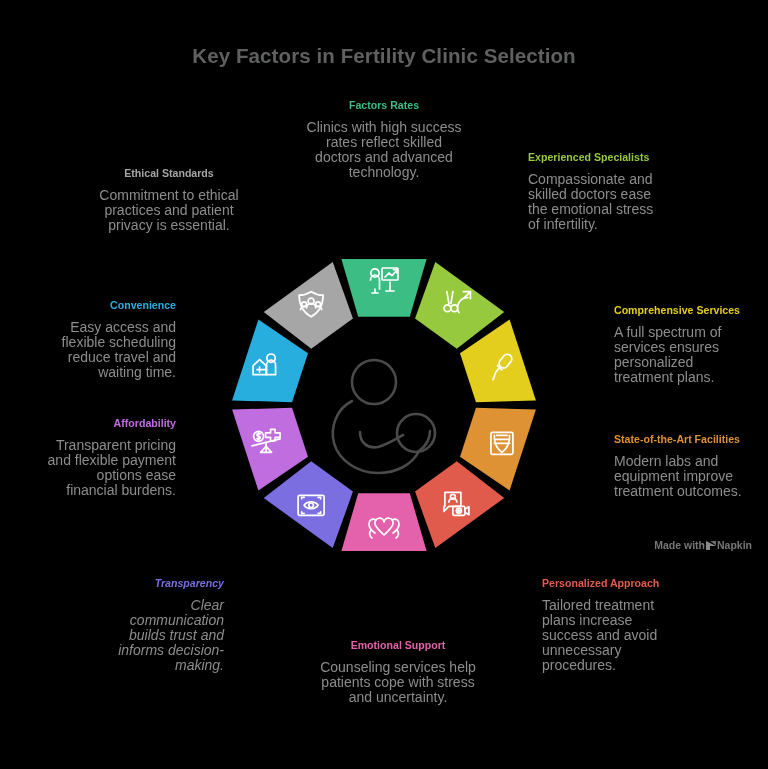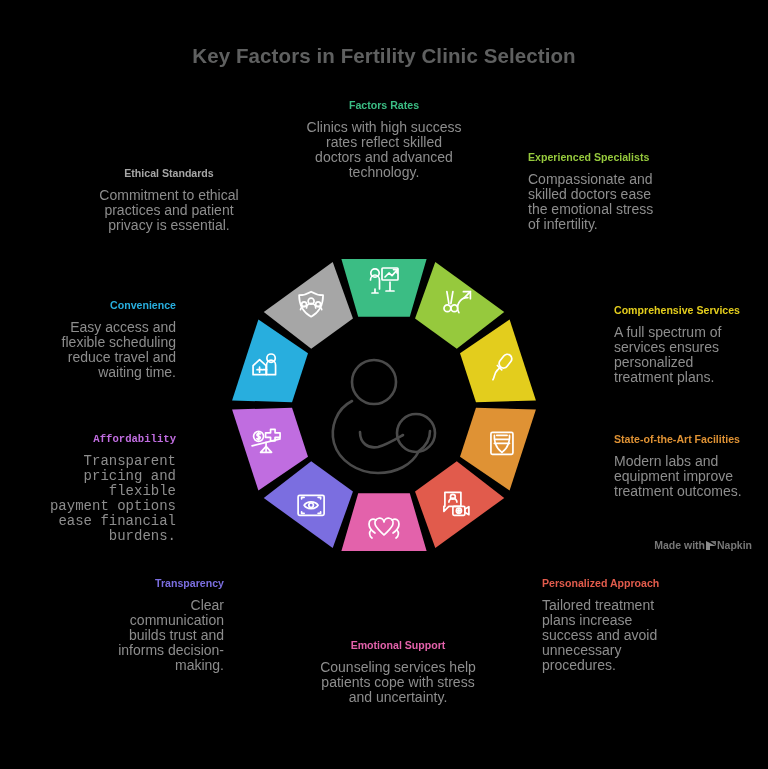--- a/index.html
+++ b/index.html
@@ -219,26 +219,26 @@
   <div class="lbl al-l" style="left:542px; top:576px; width:130px;">
     <div class="hd" style="color:#e15b4c">Personalized Approach</div>
     <div class="bd">Tailored treatment plans increase success and avoid unnecessary procedures.</div>
   </div>
 
   <div class="lbl al-c" style="left:316px; top:638px; width:164px;">
     <div class="hd" style="color:#e362ab">Emotional Support</div>
     <div class="bd">Counseling services help patients cope with stress and uncertainty.</div>
   </div>
 
-  <div class="lbl al-r" style="left:98px; top:576px; width:126px;">
+  <div class="lbl al-r" style="left:98px; top:576px; width:126px;font-style:italic;">
     <div class="hd" style="color:#7b6ee0">Transparency</div>
     <div class="bd">Clear communication builds trust and informs decision-making.</div>
   </div>
 
-  <div class="lbl al-r" style="left:44px; top:432px; width:132px;font-family:Liberation Mono, monospace;">
+  <div class="lbl al-r" style="left:44px; top:416px; width:132px;">
     <div class="hd" style="color:#c06de0">Affordability</div>
     <div class="bd">Transparent pricing and flexible payment options ease financial burdens.</div>
   </div>
 
   <div class="lbl al-r" style="left:44px; top:298px; width:132px;">
     <div class="hd" style="color:#28aede">Convenience</div>
     <div class="bd">Easy access and flexible scheduling reduce travel and waiting time.</div>
   </div>
 
   <div class="lbl al-r" style="left:98px; top:166px; width:142px;text-align:center;">

